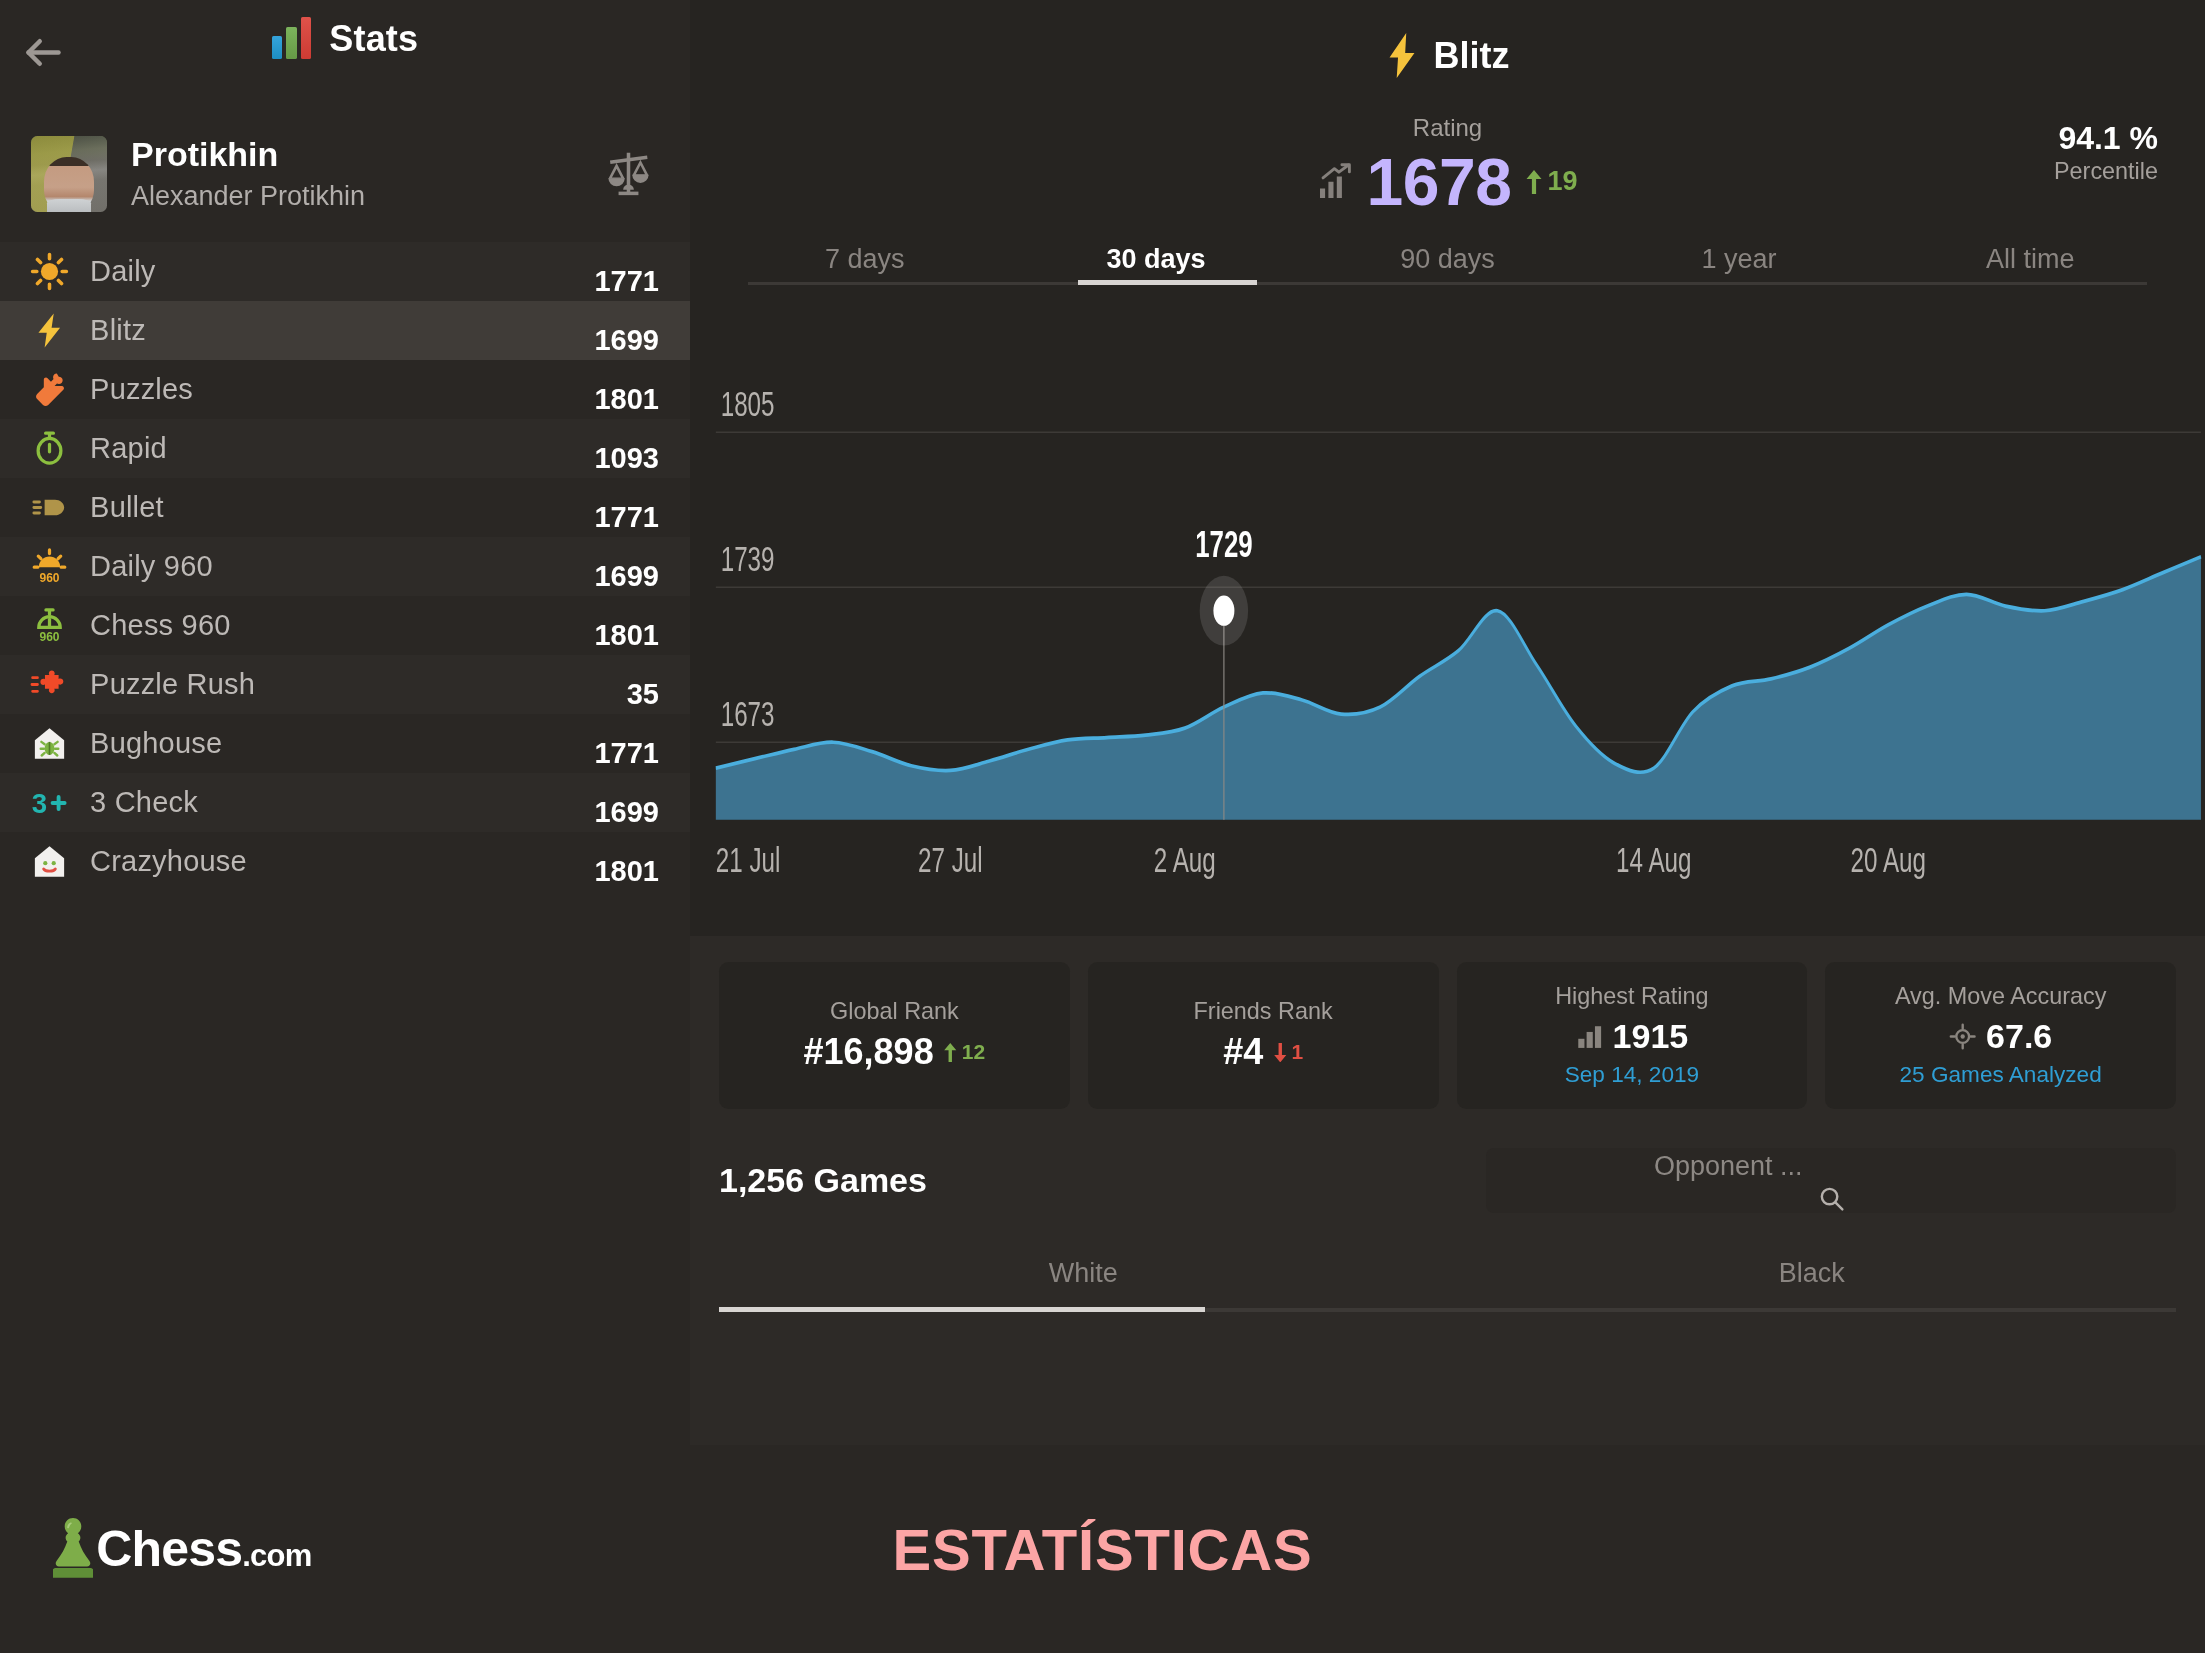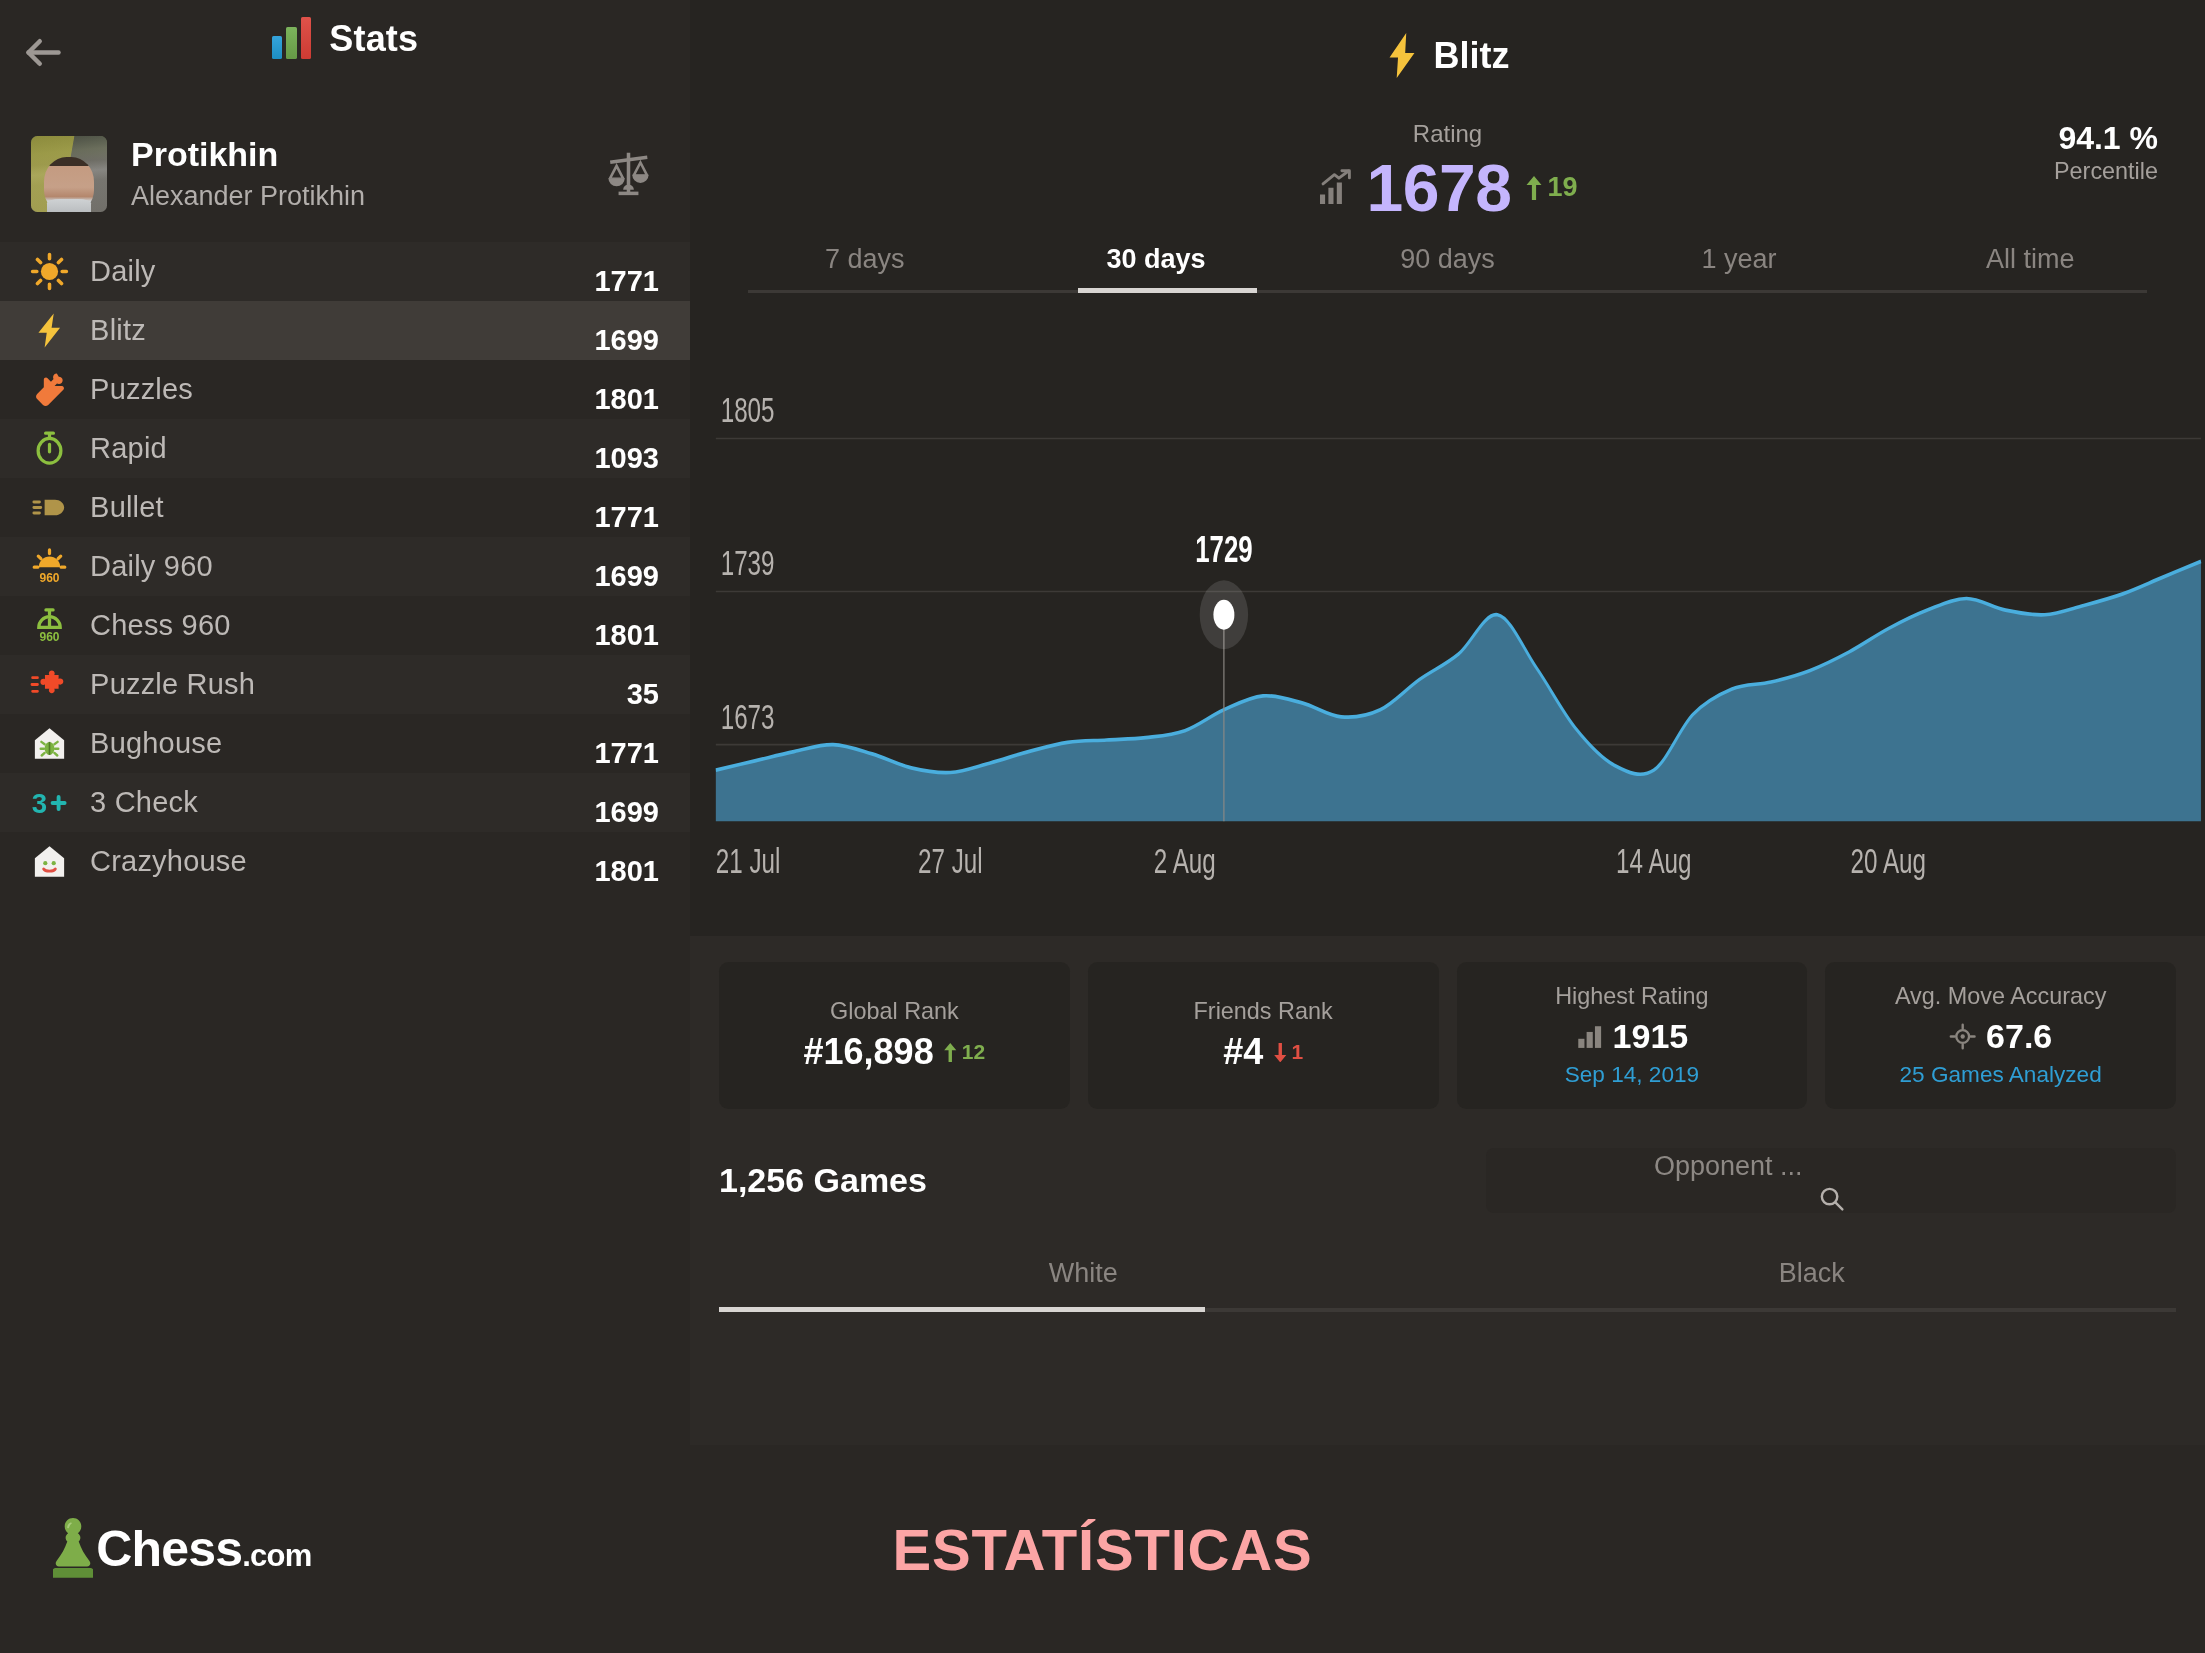--- a/index.html
+++ b/index.html
@@ -81,31 +81,31 @@
   .sb-label { color: #bdb9b6; font-size: 29px; margin-left: 14.5px; letter-spacing: 0.2px; }
   .sb-val { margin-left: auto; color: #fff; font-size: 29px; font-weight: bold; margin-top: 20px; }
 
   
   .main { flex: 1 1 auto; display: flex; flex-direction: column; background: #262421; min-width: 0; }
   .m-header { height: 105px; display: flex; align-items: center; justify-content: center; gap: 16px; padding-top: 6.5px; }
   .m-header .bolt { width: 32px; height: 45px; }
   .m-title { color: #fff; font-size: 36px; font-weight: bold; }
 
   .rating-row { height: 121px; position: relative; display: flex; flex-direction: column; align-items: center; }
-  .rating-label { color: #a5a09c; font-size: 24px; margin-top: 15px; }
+  .rating-label { color: #a5a09c; font-size: 24px; margin-top: 9px; }
   .rating-main { display: flex; align-items: center; gap: 13px; margin-top: 1.6px; }
   .rating-icon { width: 36px; height: 39px; }
   .rating-value { color: #c4b5fd; font-size: 66px; font-weight: bold; letter-spacing: -0.4px; }
   .rating-delta { color: #7fae4e; font-size: 27px; font-weight: bold; display: flex; align-items: center; gap: 4.8px; }
   .pct-box { position: absolute; right: 47px; top: 14.5px; text-align: right; }
   .pct-val { color: #fff; font-size: 32px; font-weight: bold; }
   .pct-lab { color: #a5a09c; font-size: 23.4px; margin-top: 1.6px; }
 
   .range-tabs { display: flex; position: relative; margin: 18px 29px 0 29px; }
-  .rt { flex: 1 1 0; text-align: center; color: #8a8581; font-size: 27px; padding-bottom: 18px; }
+  .rt { flex: 1 1 0; text-align: center; color: #8a8581; font-size: 27px; padding-bottom: 10px; }
   .rt.active { color: #fff; font-weight: bold; }
   .rt-underline { position: absolute; left: 29px; right: 29px; bottom: 0; height: 3.2px; background: #3c3936; }
   .rt-active-bar { position: absolute; bottom: 0; height: 4.8px; background: #d8d5d2; }
 
   
   .chart-wrap { flex: 1 1 auto; position: relative; background: #262421; }
   .chart-svg { position: absolute; left: 0; top: 0; width: 100%; height: 100%; }
   .ytick { fill: #b6b2ae; font-size: 30px; font-family: "Liberation Sans", sans-serif; }
   .xtick { fill: #b6b2ae; font-size: 30px; font-family: "Liberation Sans", sans-serif; }
   .tip-label { fill: #ffffff; font-size: 32px; font-weight: bold; font-family: "Liberation Sans", sans-serif; }

